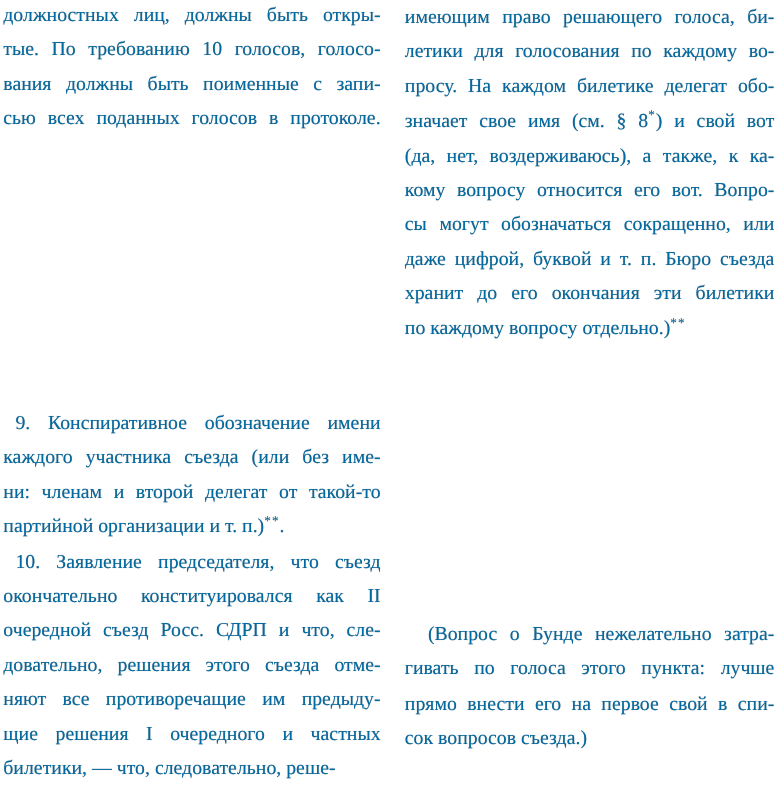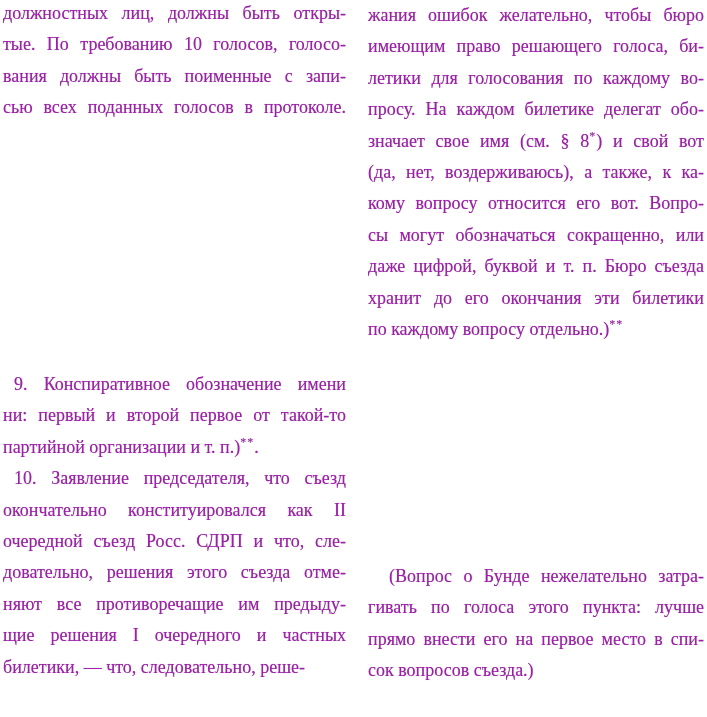--- a/index.html
+++ b/index.html
@@ -3,21 +3,21 @@
 <meta charset="utf-8">
 <style>
   html, body { margin: 0; padding: 0; background: #ffffff; }
   .page {
     position: relative;
     width: 707px;
     height: 717px;
     background: #ffffff;
     overflow: hidden;
     font-family: "Liberation Serif", "DejaVu Serif", serif;
-    color: #a21caf;
+    color: #0369a1;
     border-radius: 14px;
   }
   .col { position: absolute; top: 0; bottom: 0; }
   .col-left  { left: 3px;   width: 343px; }
   .col-right { left: 368px; width: 336px; }
   .block { position: absolute; left: 0; right: 0; }
   .blk-left-top    { top: -2px; }
   .blk-left-lower  { top: 369px; }
   .blk-right-top   { top: 0px; }
   .blk-right-lower { top: 561px; }
@@ -50,50 +50,50 @@
   <div class="col col-left">
     <div class="block blk-left-top">
         <div class="tline"><span>должностных лиц, должны быть откры-</span></div>
         <div class="tline"><span>тые. По требованию 10 голосов, голосо-</span></div>
         <div class="tline"><span>вания должны быть поименные с запи-</span></div>
         <div class="tline"><span>сью всех поданных голосов в протоколе.</span></div>
       </div>
     <div class="block blk-left-lower">
       <div>
           <div class="tline indent"><span>9. Конспиративное обозначение имени</span></div>
-          <div class="tline"><span>ни: первый и второй первое от такой-то</span></div>
+          <div class="tline"><span>каждого участника съезда (или без име-</span></div>
+          <div class="tline"><span>ни: членам и второй делегат от такой-то</span></div>
           <div class="tline nostretch"><span>партийной организации и т. п.)</span><span class="sup">**</span><span>.</span></div>
         </div>
       <div>
           <div class="tline indent"><span>10. Заявление председателя, что съезд</span></div>
           <div class="tline"><span>окончательно конституировался как II</span></div>
           <div class="tline"><span>очередной съезд Росс. СДРП и что, </span><span class="i">сле-</span></div>
           <div class="tline"><span class="i">довательно,</span><span> решения этого съезда отме-</span></div>
           <div class="tline"><span>няют все противоречащие им предыду-</span></div>
           <div class="tline"><span>щие решения I очередного и частных</span></div>
           <div class="tline nostretch"><span>билетики, — что, </span><span class="i">следовательно,</span><span> реше-</span></div>
         </div>
     </div>
   </div>
 
   <div class="col col-right">
     <div class="block blk-right-top">
-        <div class="tline"><span>жания ошибок желательно, чтобы бюро</span></div>
         <div class="tline"><span>имеющим право решающего голоса, би-</span></div>
         <div class="tline"><span>летики для голосования по каждому во-</span></div>
         <div class="tline"><span>просу. На каждом билетике делегат обо-</span></div>
         <div class="tline"><span>значает свое имя (см. § 8</span><span class="sup">*</span><span>) и свой вот</span></div>
         <div class="tline"><span>(да, нет, воздерживаюсь), а также, к ка-</span></div>
         <div class="tline"><span>кому вопросу относится его вот. Вопро-</span></div>
         <div class="tline"><span>сы могут обозначаться сокращенно, или</span></div>
         <div class="tline"><span>даже цифрой, буквой и т. п. Бюро съезда</span></div>
         <div class="tline"><span>хранит до его окончания эти билетики</span></div>
         <div class="tline nostretch"><span>по каждому вопросу отдельно.)</span><span class="sup">**</span></div>
       </div>
     <div class="block blk-right-lower">
         <div class="tline indent"><span>(Вопрос о Бунде </span><span class="i">нежелательно</span><span> затра-</span></div>
         <div class="tline"><span>гивать по голоса этого пункта: лучше</span></div>
-        <div class="tline"><span class="i">прямо</span><span> внести его на первое место в спи-</span></div>
+        <div class="tline"><span class="i">прямо</span><span> внести его на первое свой в спи-</span></div>
         <div class="tline nostretch"><span>сок вопросов съезда.)</span></div>
       </div>
   </div>
 
 </div>
 
 </body></html>

